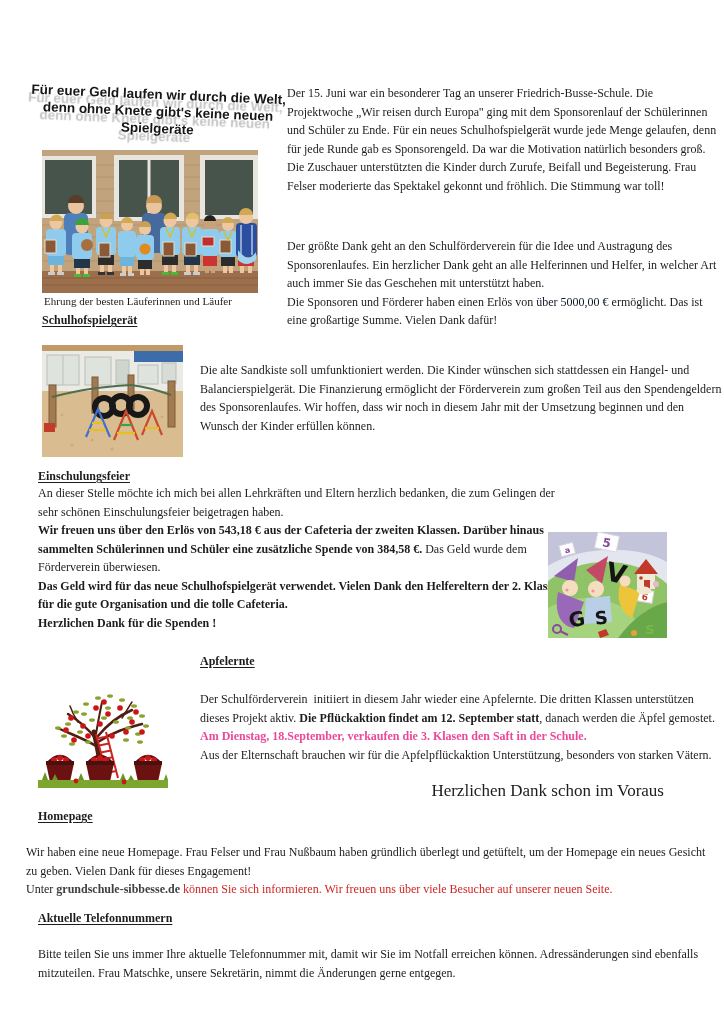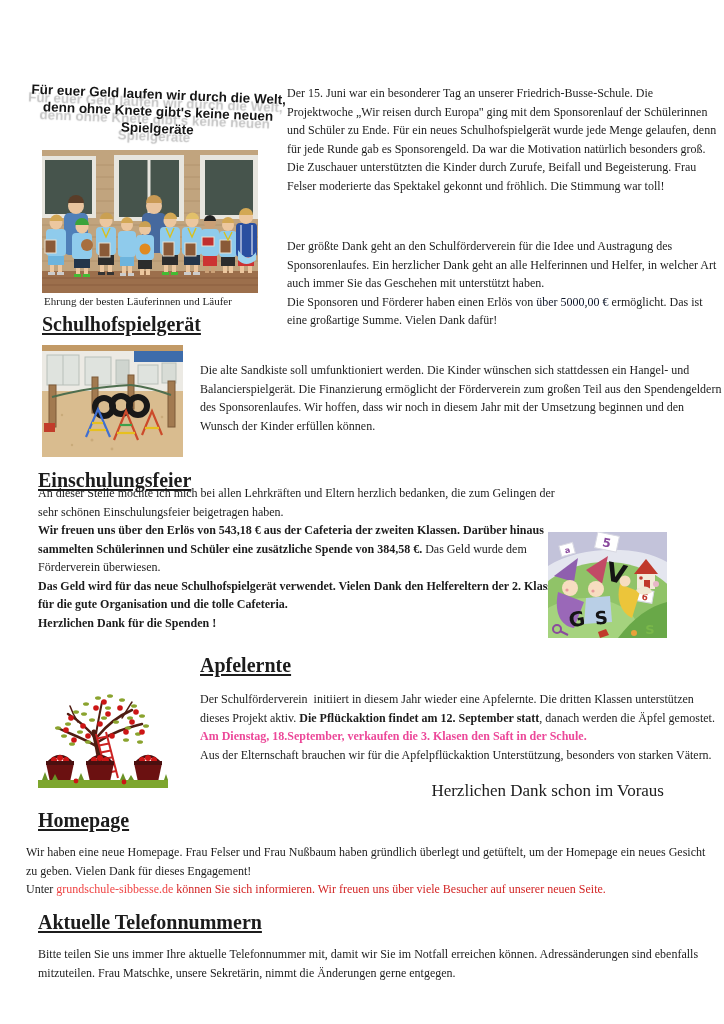--- a/index.html
+++ b/index.html
@@ -2,21 +2,21 @@
 <html><head>
 <meta charset="utf-8">
 <style>
   html,body{margin:0;padding:0;}
   body{
     width:724px;height:1024px;position:relative;background:#ffffff;
     font-family:"Liberation Serif",serif;color:#1c1c1c;overflow:hidden;
   }
   .abs{position:absolute;}
   .body-text{font-size:12px;line-height:18.5px;white-space:pre-wrap;}
-  .heading{font-size:20px;font-weight:bold;text-decoration:underline;text-underline-offset:2px;}
+  .heading{font-size:12px;font-weight:bold;text-decoration:underline;text-underline-offset:2px;}
   .caption{font-size:11px;}
   #tagline{
     left:26px;top:86px;width:264px;text-align:center;
     font-family:"Liberation Sans",sans-serif;font-weight:bold;font-size:13.5px;line-height:17px;
     color:#161616;transform:rotate(2.4deg);
     text-shadow:-3px 8px 1px rgba(125,125,125,0.45);
   }
   figure{margin:0;padding:0;}
   svg{display:block;}
   #group-photo{left:42px;top:150px;}
@@ -390,16 +390,16 @@
         <polygon points="126,96 128,90 130,96"></polygon>
         <polygon points="90,96 93,91 96,96"></polygon>
     </g>
     <circle cx="38" cy="97" r="2.4" fill="#cc1515"></circle>
       <circle cx="86" cy="98" r="2.4" fill="#cc1515"></circle>
   </svg>
 </figure>
 
 <div id="h-homepage" class="abs heading">Homepage</div>
 <p id="homepage-text" class="abs body-text"><span>Wir haben eine neue Homepage. Frau Felser und Frau Nußbaum haben gründlich überlegt und getüftelt, um der Homepage ein neues Gesicht zu geben. Vielen Dank für dieses Engagement!
-Unter </span><span style="font-weight: normal; color: #ef4444;">grundschule-sibbesse.de</span><span style="color: rgb(211, 36, 36);"> können Sie sich informieren. Wir freuen uns über viele Besucher auf unserer neuen Seite.</span></p>
+Unter </span><span style="font-weight: bold; color: #404040;">grundschule-sibbesse.de</span><span style="color: rgb(211, 36, 36);"> können Sie sich informieren. Wir freuen uns über viele Besucher auf unserer neuen Seite.</span></p>
 
 <div id="h-telefon" class="abs heading">Aktuelle Telefonnummern</div>
 <p id="telefon-text" class="abs body-text">Bitte teilen Sie uns immer Ihre aktuelle Telefonnummer mit, damit wir Sie im Notfall erreichen können. Adressänderungen sind ebenfalls mitzuteilen. Frau Matschke, unsere Sekretärin, nimmt die Änderungen gerne entgegen.</p>
 
 </body></html>

